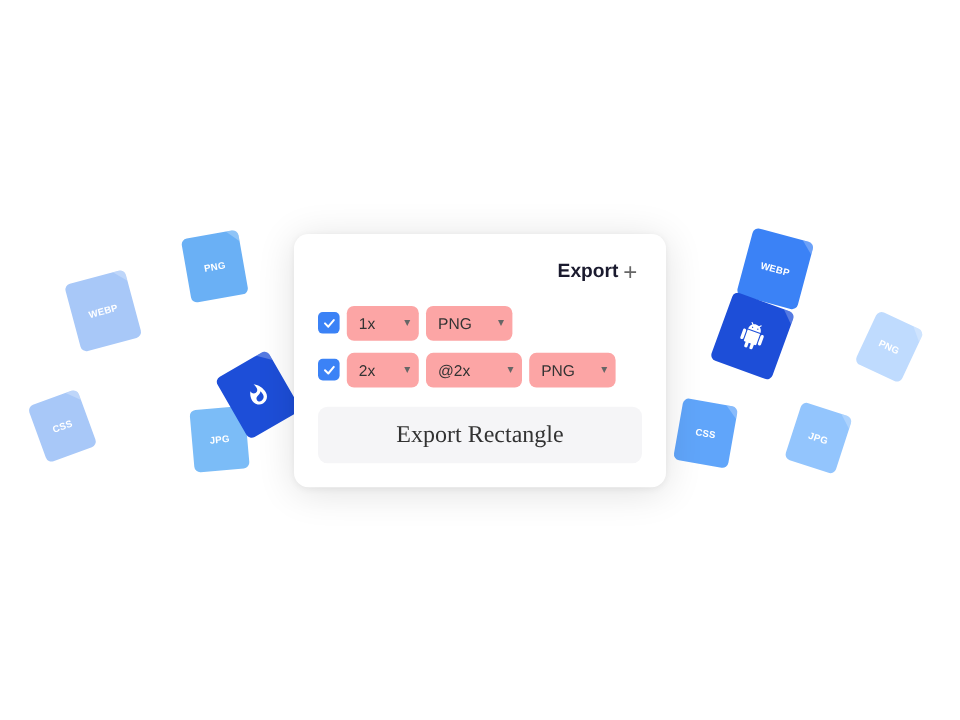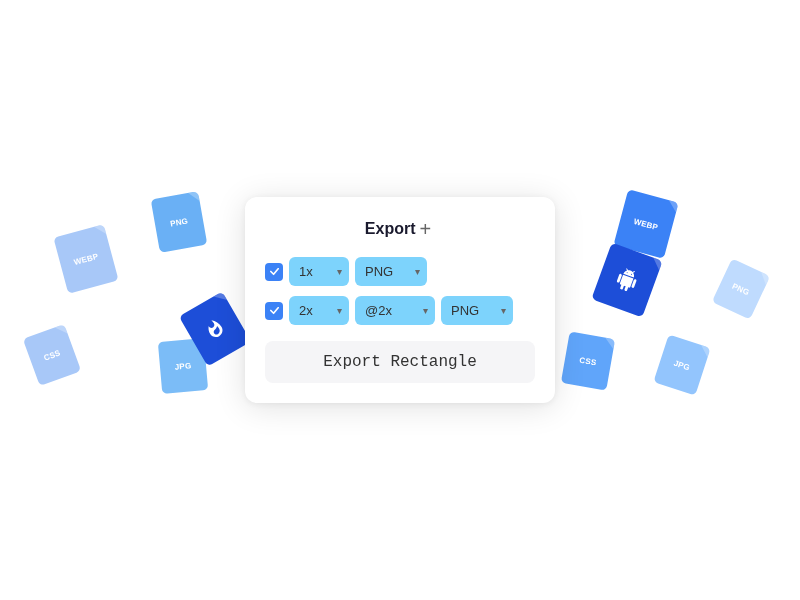--- a/index.html
+++ b/index.html
@@ -23,21 +23,21 @@
       box-shadow: 0 4px 32px rgba(0,0,0,0.12), 0 1px 6px rgba(0,0,0,0.06);
       width: 310px;
       padding: 20px;
       position: relative;
       z-index: 10;
     }
 
     .export-header {
       display: flex;
       align-items: center;
-      justify-content: center;
+      justify-content: flex-end;
       margin-bottom: 16px;
     }
 
     .export-title {
       font-size: 16px;
       font-weight: 600;
       color: #1a1a2e;
     }
 
     .add-btn {
@@ -77,21 +77,21 @@
 
     .select-wrapper {
       position: relative;
       display: flex;
       align-items: center;
     }
 
     .select-wrapper select {
       appearance: none;
       -webkit-appearance: none;
-      background: #7dd3fc;
+      background: #fca5a5;
       border: none;
       border-radius: 6px;
       padding: 7px 24px 7px 10px;
       font-size: 13px;
       color: #333;
       cursor: pointer;
       outline: none;
       font-family: inherit;
     }
 
@@ -107,26 +107,26 @@
     .select-scale select { width: 60px; }
     .select-suffix select { width: 80px; }
     .select-format select { width: 72px; }
 
     .export-btn {
       width: 100%;
       background: #f5f5f7;
       border: none;
       border-radius: 8px;
       padding: 12px;
-      font-size: 16px;
+      font-size: 20px;
       font-weight: 500;
       color: #333;
       cursor: pointer;
       margin-top: 6px;
-      font-family: Liberation Mono, monospace;
+      font-family: Liberation Serif, serif;
     }
 
     
     .bg-icons {
       position: absolute;
       inset: 0;
       pointer-events: none;
     }
 
     .fi {

